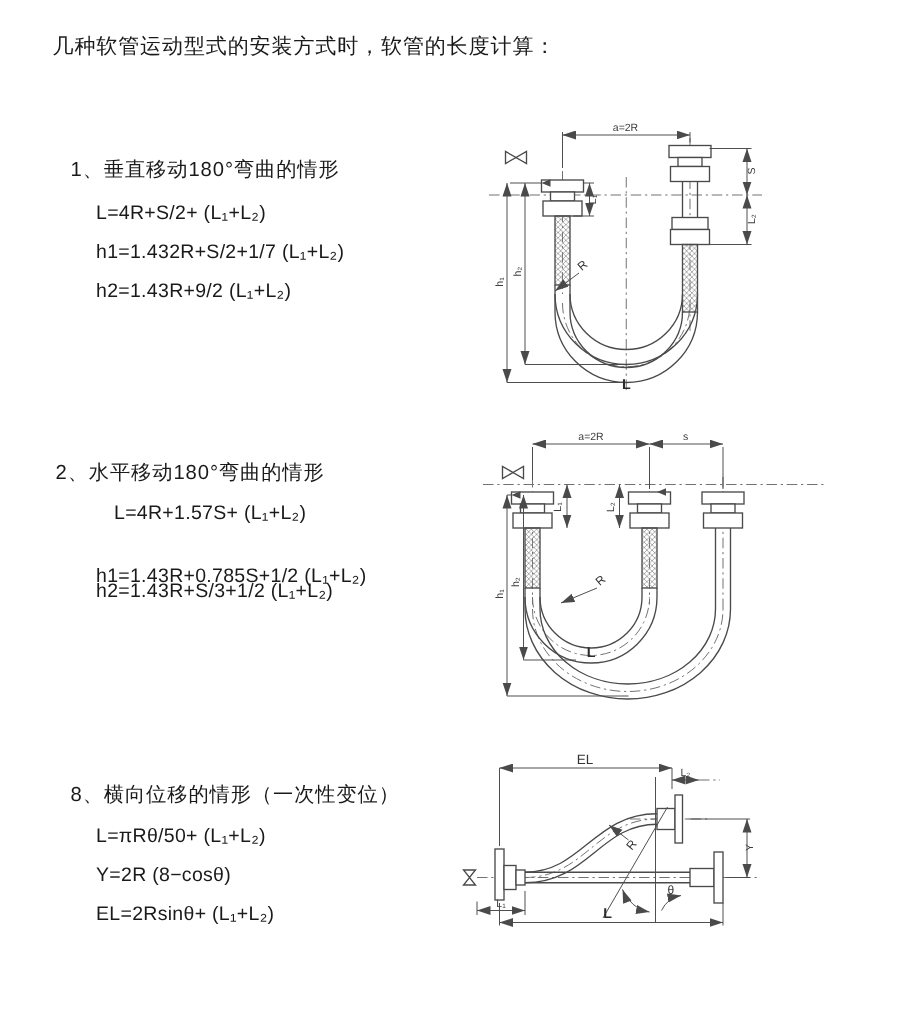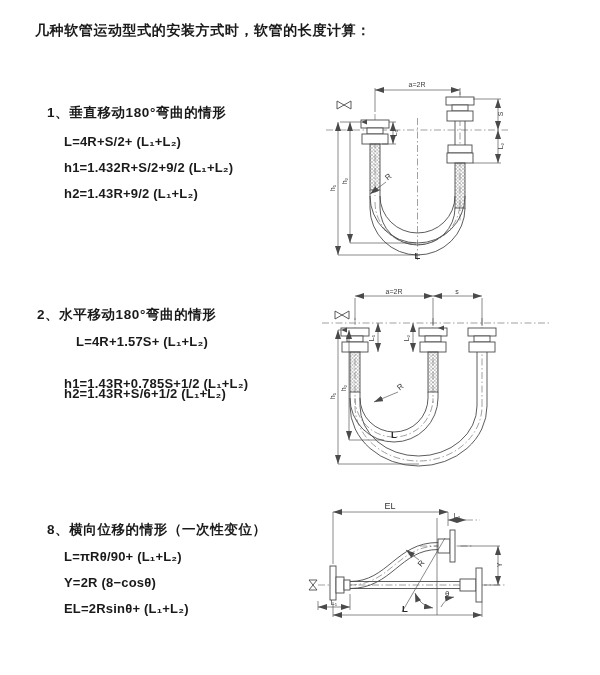--- a/index.html
+++ b/index.html
@@ -1,51 +1,51 @@
 <!DOCTYPE html>
 <html><head>
 <meta charset="utf-8">
 <style>
   html,body{margin:0;padding:0}
   body{
     width:600px;height:675px;position:relative;background:#ffffff;
     font-family:"Liberation Sans","DejaVu Sans",sans-serif;color:#1a1a1a;overflow:hidden;
   }
   .abs{position:absolute}
-  .title{left:35px;top:22px;font-size:14px;font-weight:bold;letter-spacing:.6px;white-space:nowrap}
-  .sec-h{font-size:13.5px;font-weight:bold;letter-spacing:.6px;white-space:nowrap}
-  .formula{font-size:13px;font-weight:bold;letter-spacing:.2px;white-space:nowrap}
+  .title{left:35px;top:22px;font-size:14px;font-weight:normal;letter-spacing:.6px;white-space:nowrap}
+  .sec-h{font-size:13.5px;font-weight:normal;letter-spacing:.6px;white-space:nowrap}
+  .formula{font-size:13px;font-weight:normal;letter-spacing:.2px;white-space:nowrap}
   svg{display:block}
   svg text{font-family:"Liberation Sans","DejaVu Sans",sans-serif}
   .dl{font-size:7px;fill:#3c3c3c}
   .dm{font-size:8px;fill:#333}
   .dl2{font-size:9.5px;fill:#2b2b2b;font-weight:bold}
   .ln{stroke:#4a4a4a;stroke-width:.9;fill:none}
   .lnf{stroke:#4a4a4a;stroke-width:.9;fill:#ffffff}
   .cl{stroke:#6e6e6e;stroke-width:.65;fill:none;stroke-dasharray:7 2.5 1.5 2.5}
   .dim{stroke:#4a4a4a;stroke-width:.65;fill:none}
   .fa{fill:#4a4a4a;stroke:none}
 </style>
 </head>
 <body>
 
 <div class="abs title">几种软管运动型式的安装方式时，软管的长度计算：</div>
 
 <div class="abs sec-h" style="left:47px;top:104px">1、垂直移动180°弯曲的情形</div>
 <div class="abs formula" style="left:64px;top:134px">L=4R+S/2+ (L₁+L₂)</div>
-<div class="abs formula" style="left:64px;top:160px">h1=1.432R+S/2+9/2 (L₁+L₂)</div>
+<div class="abs formula" style="left:64px;top:160px">h1=1.432R+S/2+1/7 (L₁+L₂)</div>
 <div class="abs formula" style="left:64px;top:186px">h2=1.43R+9/2 (L₁+L₂)</div>
 
 <div class="abs sec-h" style="left:37px;top:306px">2、水平移动180°弯曲的情形</div>
 <div class="abs formula" style="left:76px;top:334px">L=4R+1.57S+ (L₁+L₂)</div>
 <div class="abs formula" style="left:64px;top:376px">h1=1.43R+0.785S+1/2 (L₁+L₂)</div>
-<div class="abs formula" style="left:64px;top:386px">h2=1.43R+S/6+1/2 (L₁+L₂)</div>
+<div class="abs formula" style="left:64px;top:386px">h2=1.43R+S/3+1/2 (L₁+L₂)</div>
 
 <div class="abs sec-h" style="left:47px;top:521px">8、横向位移的情形（一次性变位）</div>
-<div class="abs formula" style="left:64px;top:549px">L=πRθ/90+ (L₁+L₂)</div>
+<div class="abs formula" style="left:64px;top:549px">L=πRθ/50+ (L₁+L₂)</div>
 <div class="abs formula" style="left:64px;top:575px">Y=2R (8−cosθ)</div>
 <div class="abs formula" style="left:64px;top:601px">EL=2Rsinθ+ (L₁+L₂)</div>
 
 <div class="abs" style="left:316px;top:78px">
 <svg width="260" height="185" viewBox="0 0 260 185">
   <defs>
     <marker id="aE" markerWidth="10" markerHeight="8" refX="9" refY="3" orient="auto" markerUnits="userSpaceOnUse">
           <path d="M0,0 L9,3 L0,6 Z" fill="#4a4a4a"></path>
         </marker>
     <marker id="aS" markerWidth="10" markerHeight="8" refX="0" refY="3" orient="auto" markerUnits="userSpaceOnUse">

